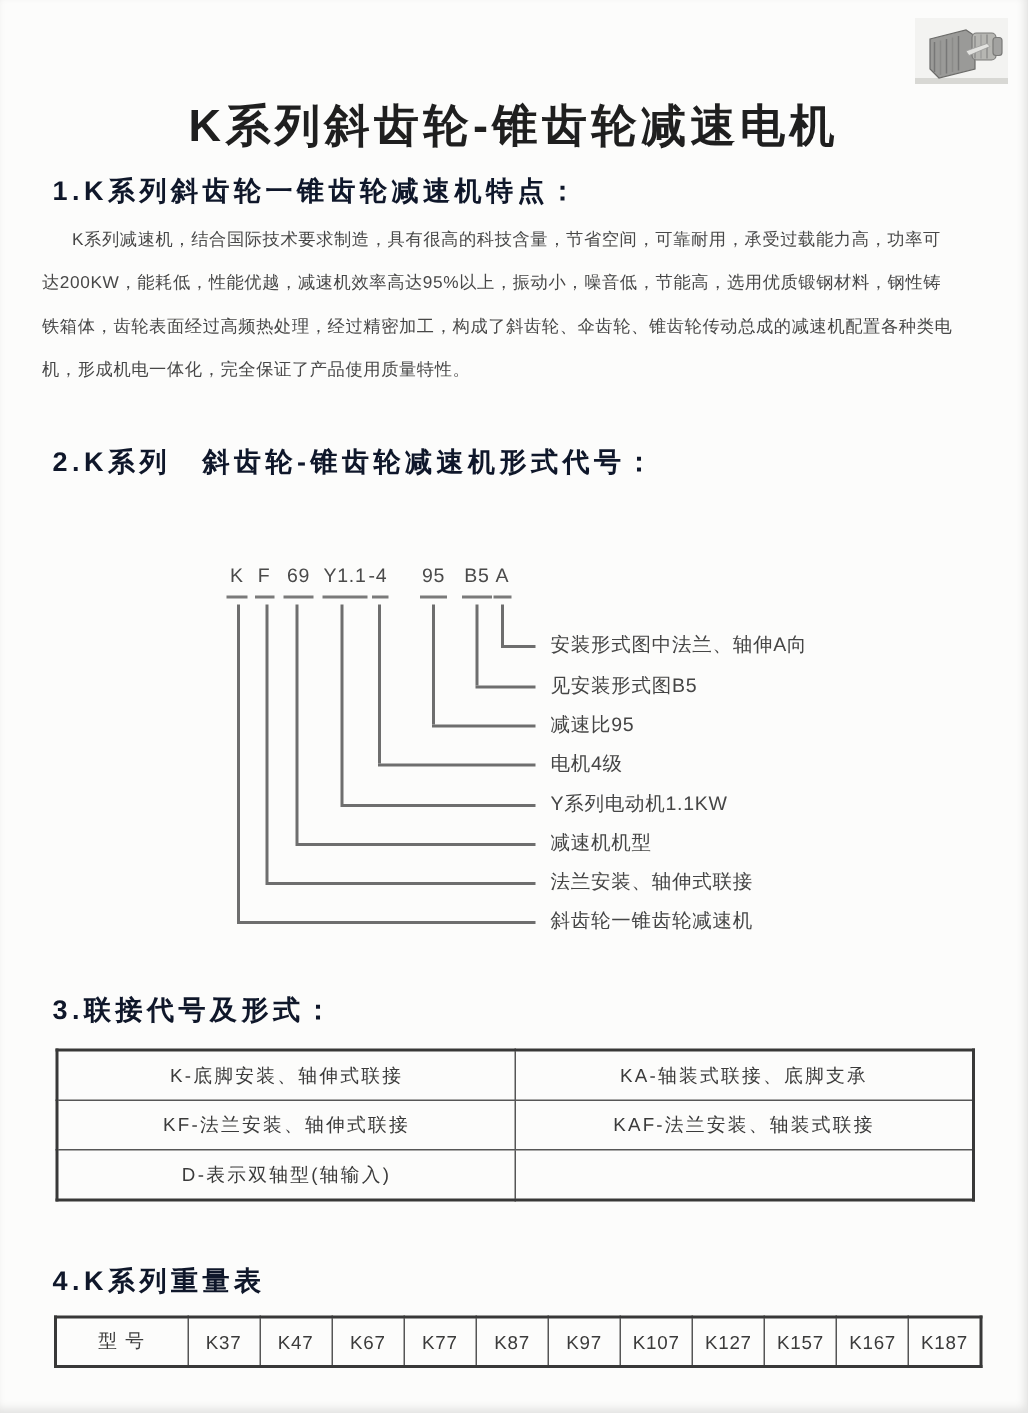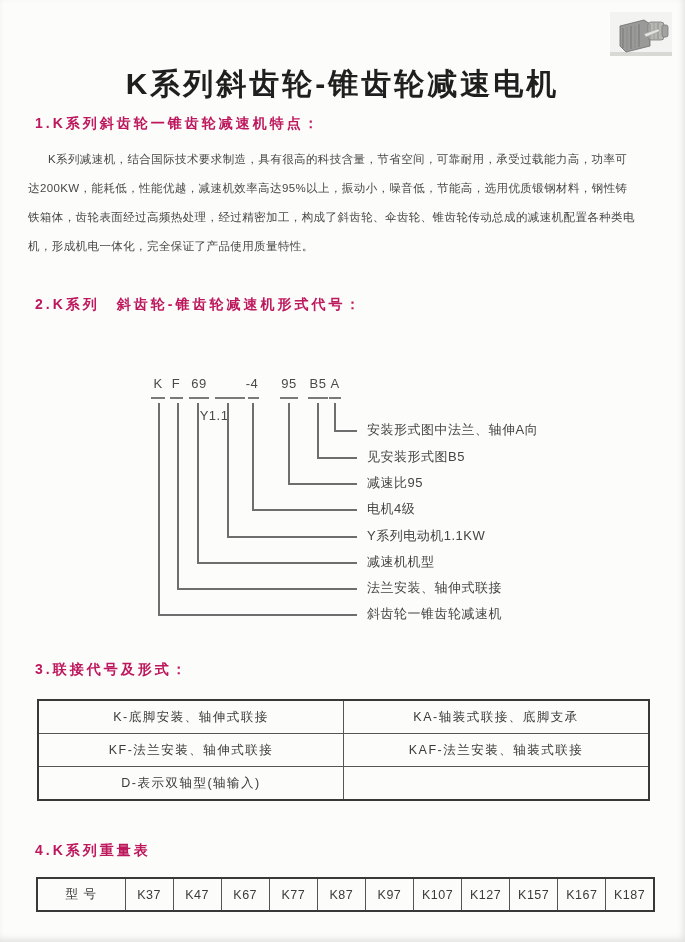--- a/index.html
+++ b/index.html
@@ -16,22 +16,22 @@
   
   .photo{position:absolute;left:610px;top:12px;width:62px;height:44px;}
   
   .title{
     position:absolute;left:0;top:64px;width:100%;
     text-align:center;font-size:30px;font-weight:700;
     letter-spacing:3px;color:#1f1f1f;white-space:nowrap;
   }
   .heading{
     position:absolute;left:35px;
-    font-size:14px;font-weight:600;letter-spacing:3px;
-    color:#be185d;white-space:nowrap;
+    font-size:18px;font-weight:600;letter-spacing:3px;
+    color:#0f172a;white-space:nowrap;
   }
   .h1{top:115px;}
   .h2{top:296px;}
   .h3{top:661px;}
   .h4{top:842px;}
   
   .pline{
     position:absolute;left:28px;width:640px;
     font-size:11.5px;letter-spacing:0.4px;color:#474747;
     white-space:nowrap;
@@ -111,21 +111,21 @@
   <div class="pline pl2">铁箱体，齿轮表面经过高频热处理，经过精密加工，构成了斜齿轮、伞齿轮、锥齿轮传动总成的减速机配置各种类电</div>
   <div class="pline pl3">机，形成机电一体化，完全保证了产品使用质量特性。</div>
 
   <div class="heading h2">2.K系列　斜齿轮-锥齿轮减速机形式代号：</div>
 
   <div class="diagram">
 
     <span class="code-token" style="left:149px;width:18px;">K</span>
     <span class="code-token" style="left:168px;width:16px;">F</span>
     <span class="code-token" style="left:188px;width:22px;">69</span>
-    <span class="code-token" style="left:198px;width:32px;margin-top:32px;">Y1.1</span>
+    <span class="code-token" style="left:214px;width:32px;">Y1.1</span>
     <span class="code-token" style="left:244px;width:16px;">-4</span>
     <span class="code-token" style="left:278px;width:22px;">95</span>
     <span class="code-token" style="left:306px;width:24px;">B5</span>
     <span class="code-token" style="left:327px;width:16px;">A</span>
 
     <div class="u" style="left:151px;width:14px;"></div>
     <div class="u" style="left:170px;width:13px;"></div>
     <div class="u" style="left:189px;width:20px;"></div>
     <div class="u" style="left:215px;width:30px;"></div>
     <div class="u" style="left:248px;width:11px;"></div>

